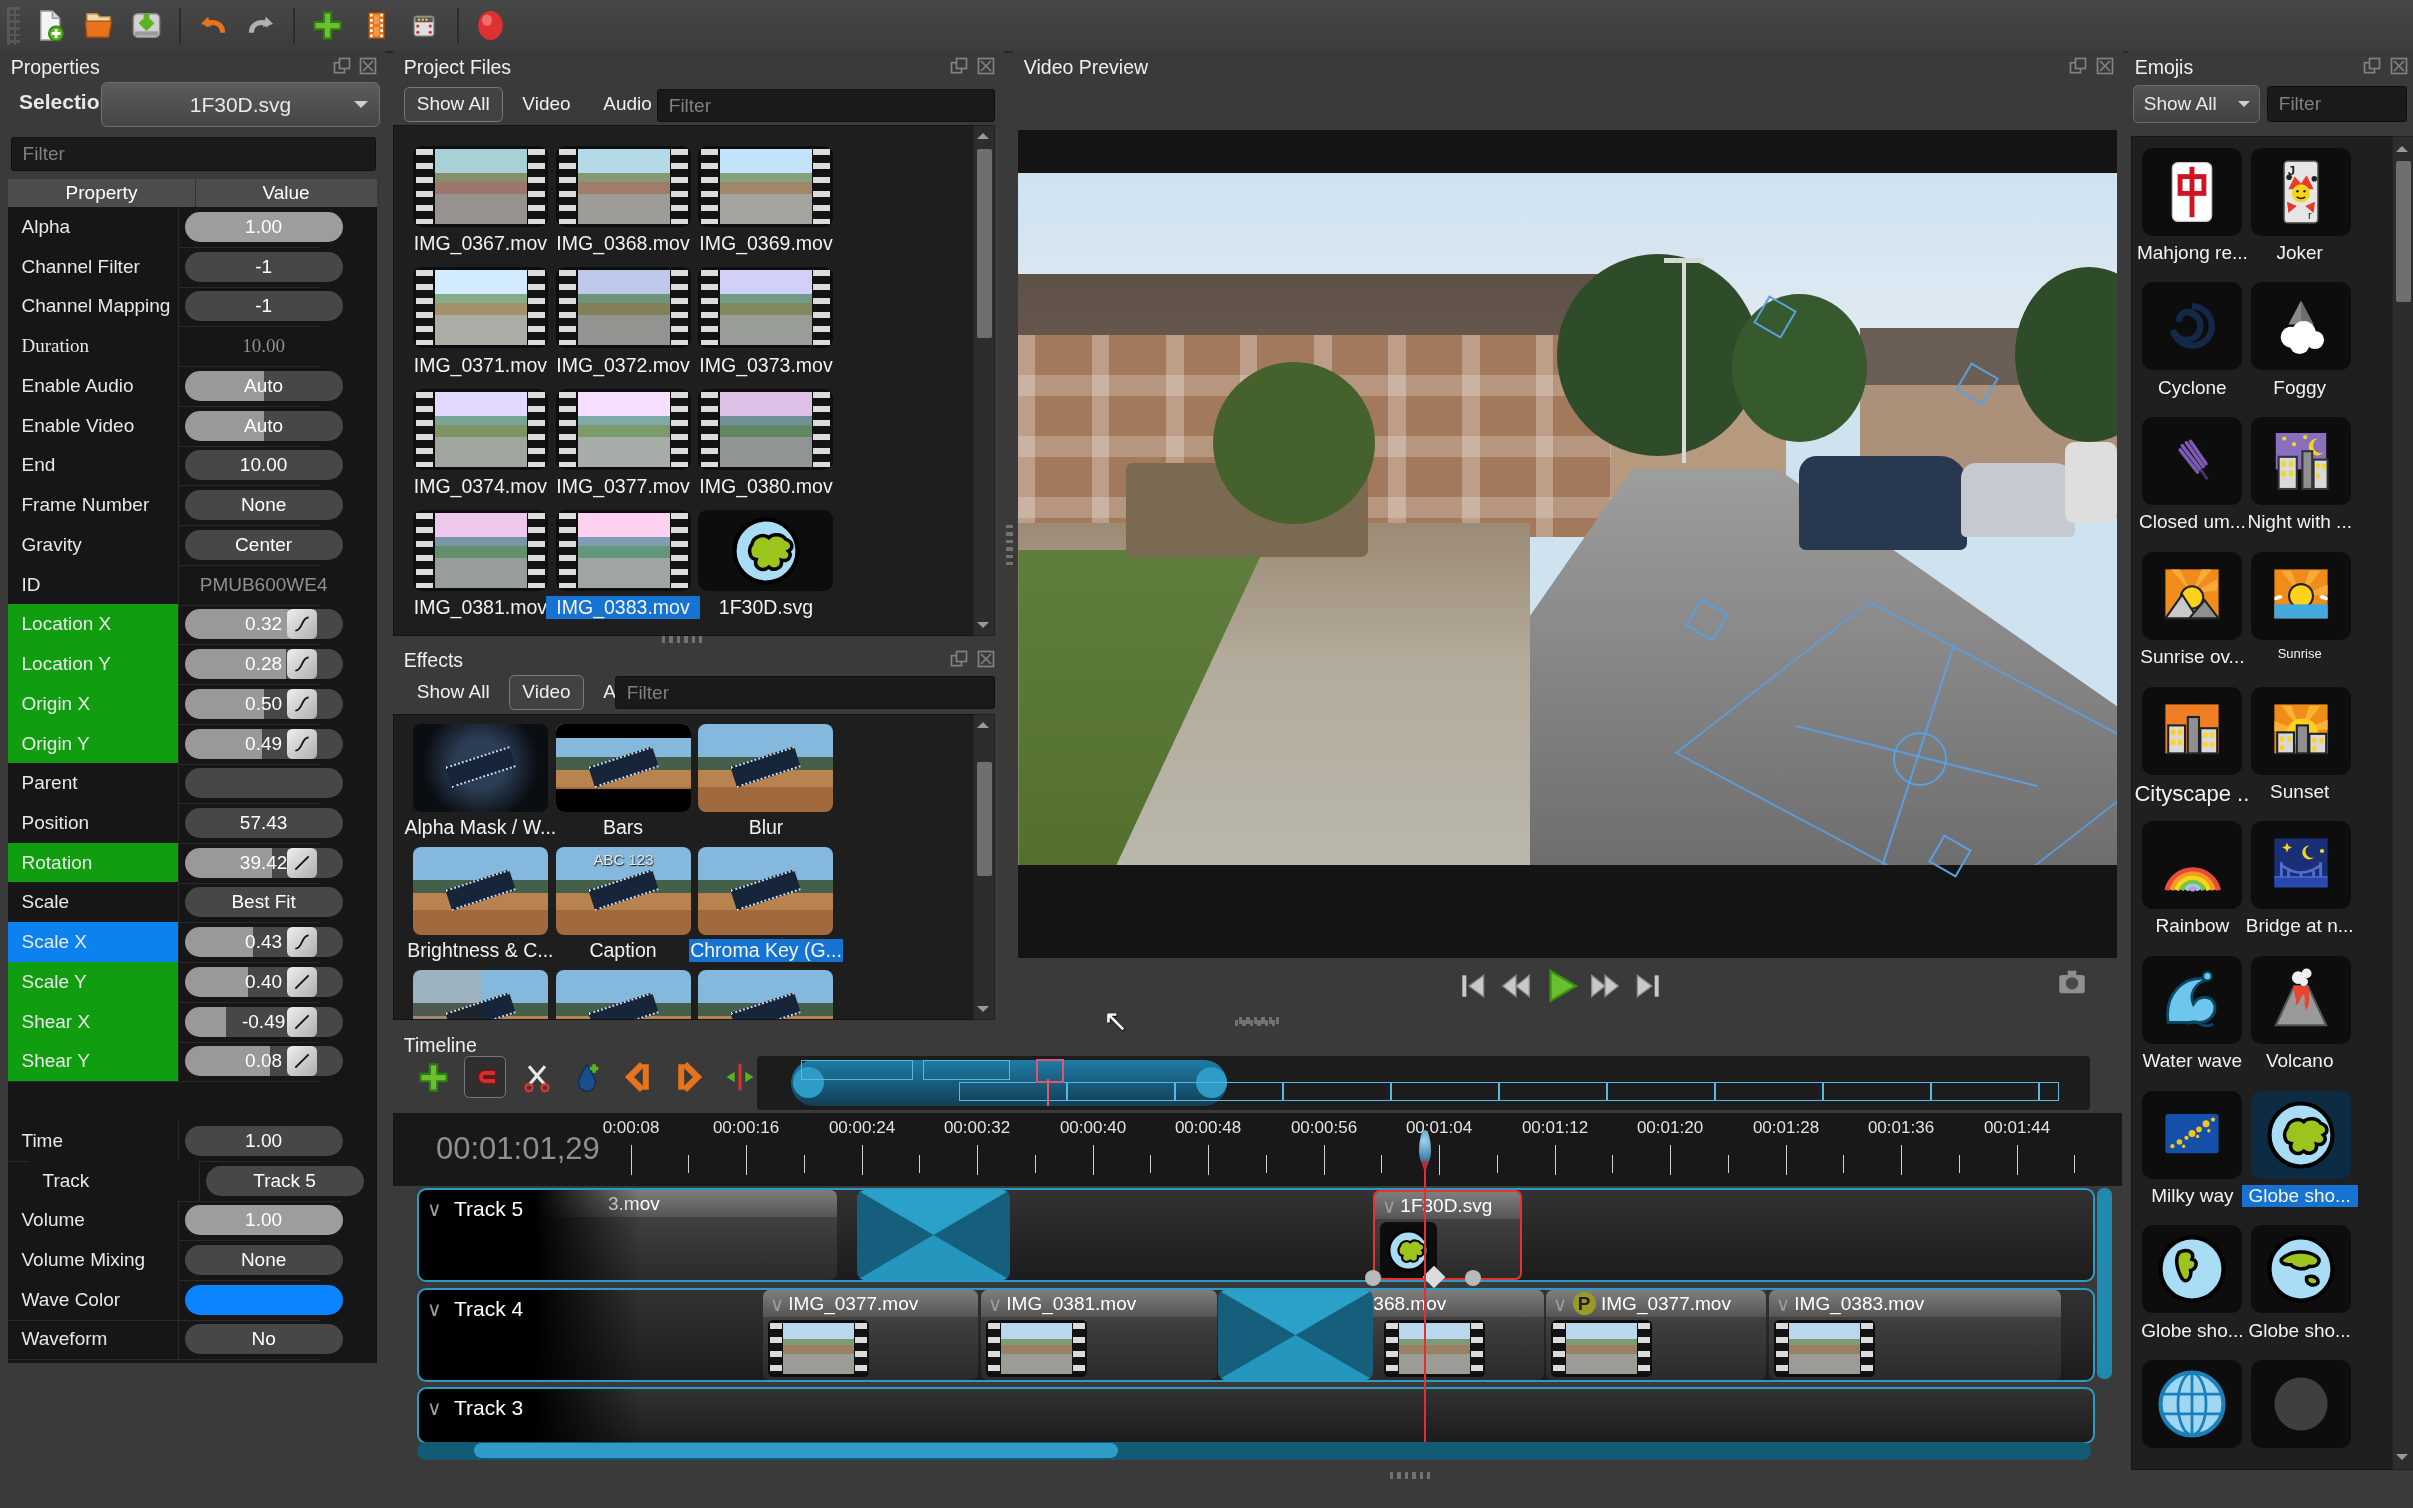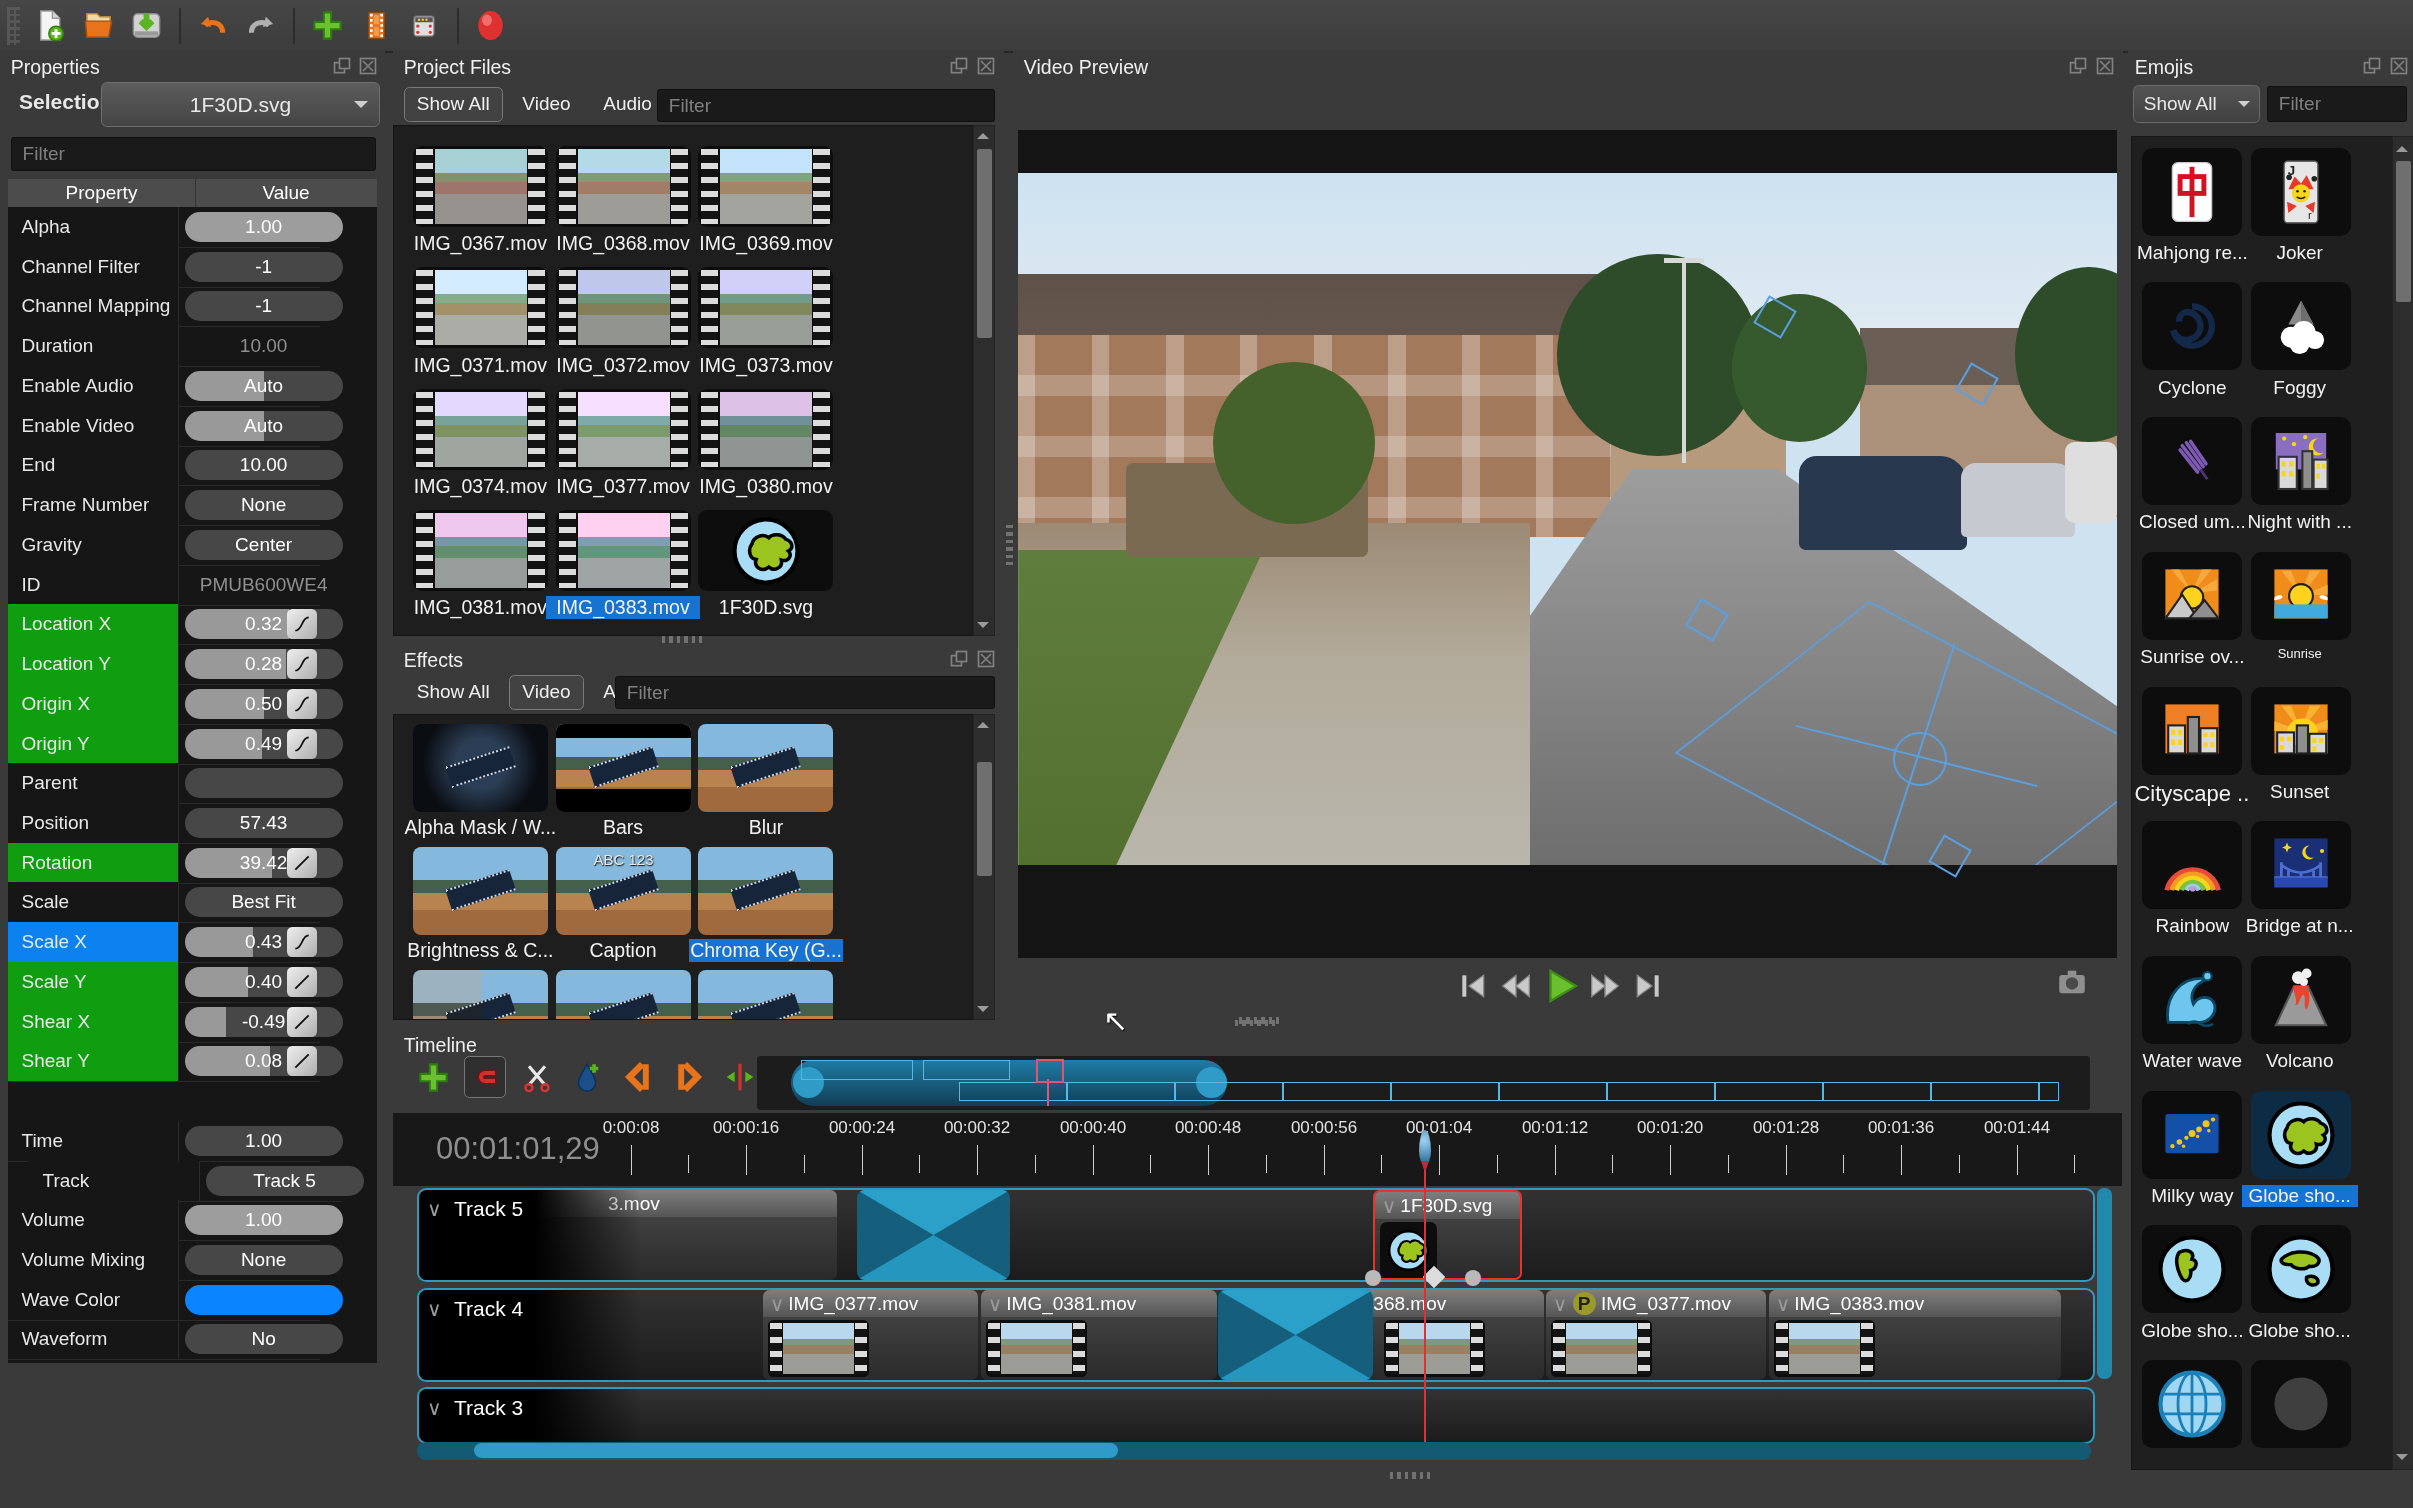--- a/index.html
+++ b/index.html
@@ -213,21 +213,21 @@
                    <div class="pval">
             <div class="pill">-1</div>
           </div>
         </div>
         <div class="prow" style="top: 79px;">
           <div class="plabel">Channel Mapping</div>
                    <div class="pval">
             <div class="pill">-1</div>
           </div>
         </div>
-        <div class="prow" style="top: 119px;">
+        <div class="prow" style="top: 119px; font-family: Liberation Serif, serif;">
           <div class="plabel">Duration</div>
                    <div class="pval">
             <div class="pill plain">10.00</div>
           </div>
         </div>
         <div class="prow" style="top: 159px;">
           <div class="plabel">Enable Audio</div>
                    <div class="pval">
             <div class="pill" style="background:linear-gradient(90deg,#999 0 50%,#474747 50%)">Auto</div>
           </div>

